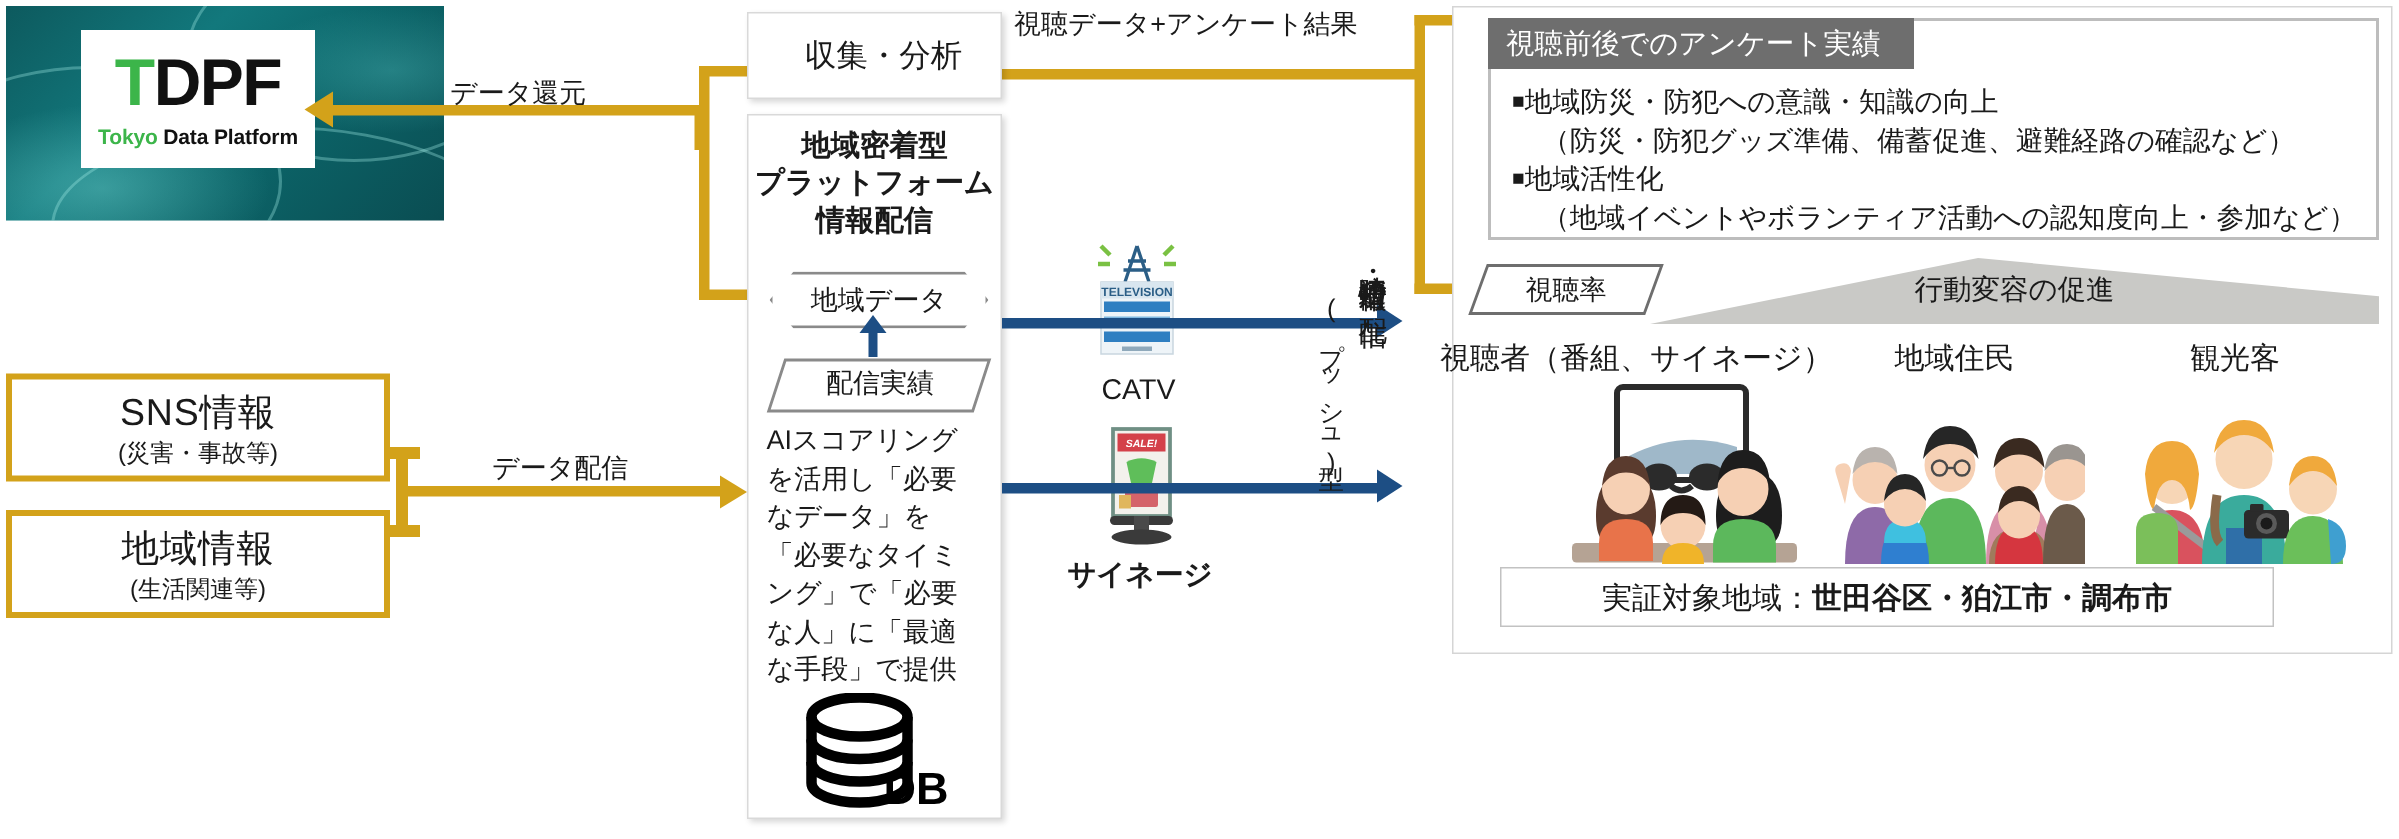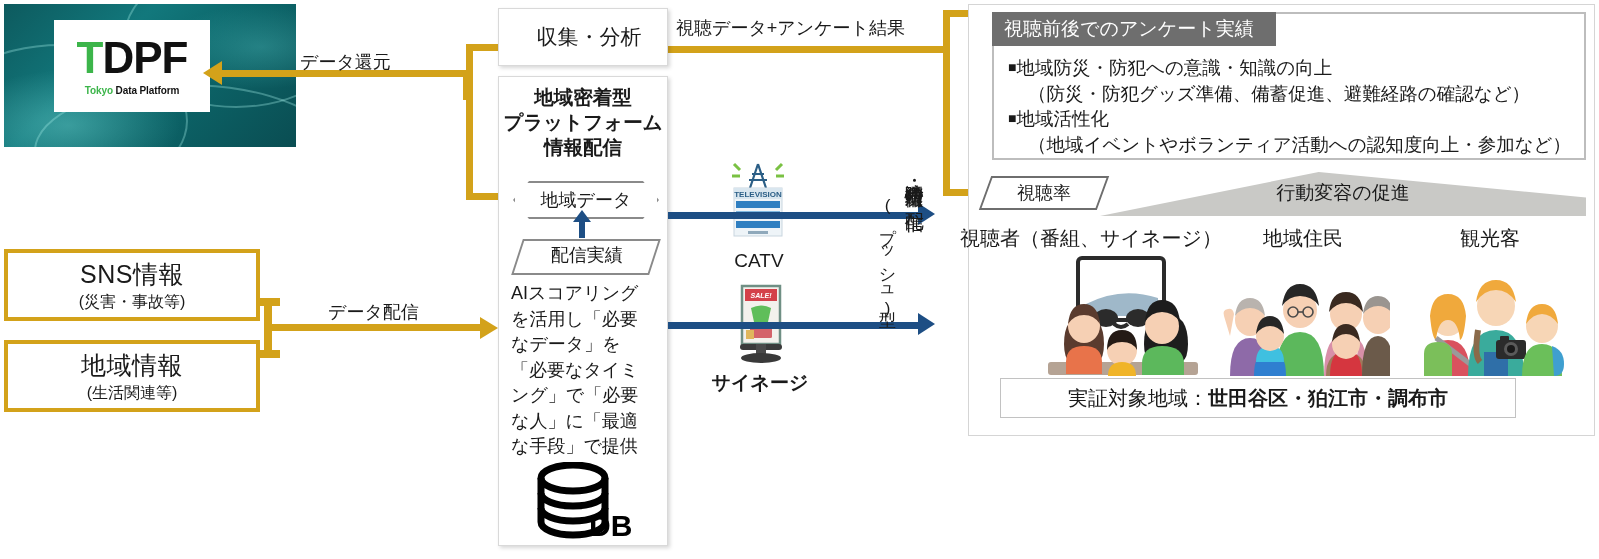--- a/index.html
+++ b/index.html
@@ -13,21 +13,21 @@
       radial-gradient(ellipse 180px 90px at 22% 85%, rgba(120,220,215,.40), rgba(120,220,215,0) 62%),
       radial-gradient(ellipse 160px 70px at 88% 30%, rgba(90,200,200,.32), rgba(90,200,200,0) 60%),
       linear-gradient(135deg,#0d5a5e 0%,#12787c 35%,#0c6569 60%,#0a4d52 100%);
     overflow:hidden;}
   #tdpf-panel .wave{position:absolute;border-radius:50%;border:2px solid rgba(160,235,230,.35);}
   #tdpf-card{position:absolute;left:50px;top:16px;width:156px;height:92px;background:#fff;
     display:flex;flex-direction:column;align-items:center;justify-content:center;}
   #tdpf-word{font-size:44px;font-weight:700;letter-spacing:-1px;line-height:1;}
   #tdpf-word .g{color:#3cb54a;}
   #tdpf-word .k{color:#111;}
-  #tdpf-sub{font-size:10px;font-weight:700;margin-top:5px;letter-spacing:-.1px;}
+  #tdpf-sub{font-size:14px;font-weight:700;margin-top:5px;letter-spacing:-.1px;}
   #tdpf-sub .g{color:#3cb54a;}
   #tdpf-sub .k{color:#111;}
 
   
   .srcbox{border:4px solid #D3A21A;background:#fff;display:flex;flex-direction:column;
     align-items:center;justify-content:center;}
   .srcbox .t1{font-size:25px;letter-spacing:.5px;}
   .srcbox .t2{font-size:16px;margin-top:1px;}
 
   
@@ -140,21 +140,21 @@
   <div class="abs gold" style="left:463px;top:70px;width:7px;height:30px;"></div>
   <div class="abs gold-ar-l" style="left:203px;top:61px;"></div>
   <div class="abs lbl" style="left:300px;top:50px;">データ還元</div>
 
   <div class="abs gold" style="left:662px;top:46px;width:288px;height:7px;"></div>
   <div class="abs gold-ar-l" style="left:643px;top:37px;"></div>
   <div class="abs gold" style="left:943px;top:46px;width:7px;height:150px;"></div>
   <div class="abs gold" style="left:943px;top:10px;width:7px;height:40px;"></div>
   <div class="abs gold" style="left:943px;top:10px;width:36px;height:7px;"></div>
   <div class="abs gold" style="left:943px;top:189px;width:62px;height:7px;"></div>
-  <div class="abs lbl" style="left:676px;top:16px;">視聴データ+アンケート結果</div>
+  <div class="abs lbl" style="left:676px;top:4px;">視聴データ+アンケート結果</div>
 
   <div class="abs wbox" id="collect">
     <span>収集・分析</span>
   </div>
 
   <div class="abs wbox" id="platform">
     <div id="plat-title">
       <div>地域密着型</div>
       <div>プラットフォーム</div>
       <div>情報配信</div>

